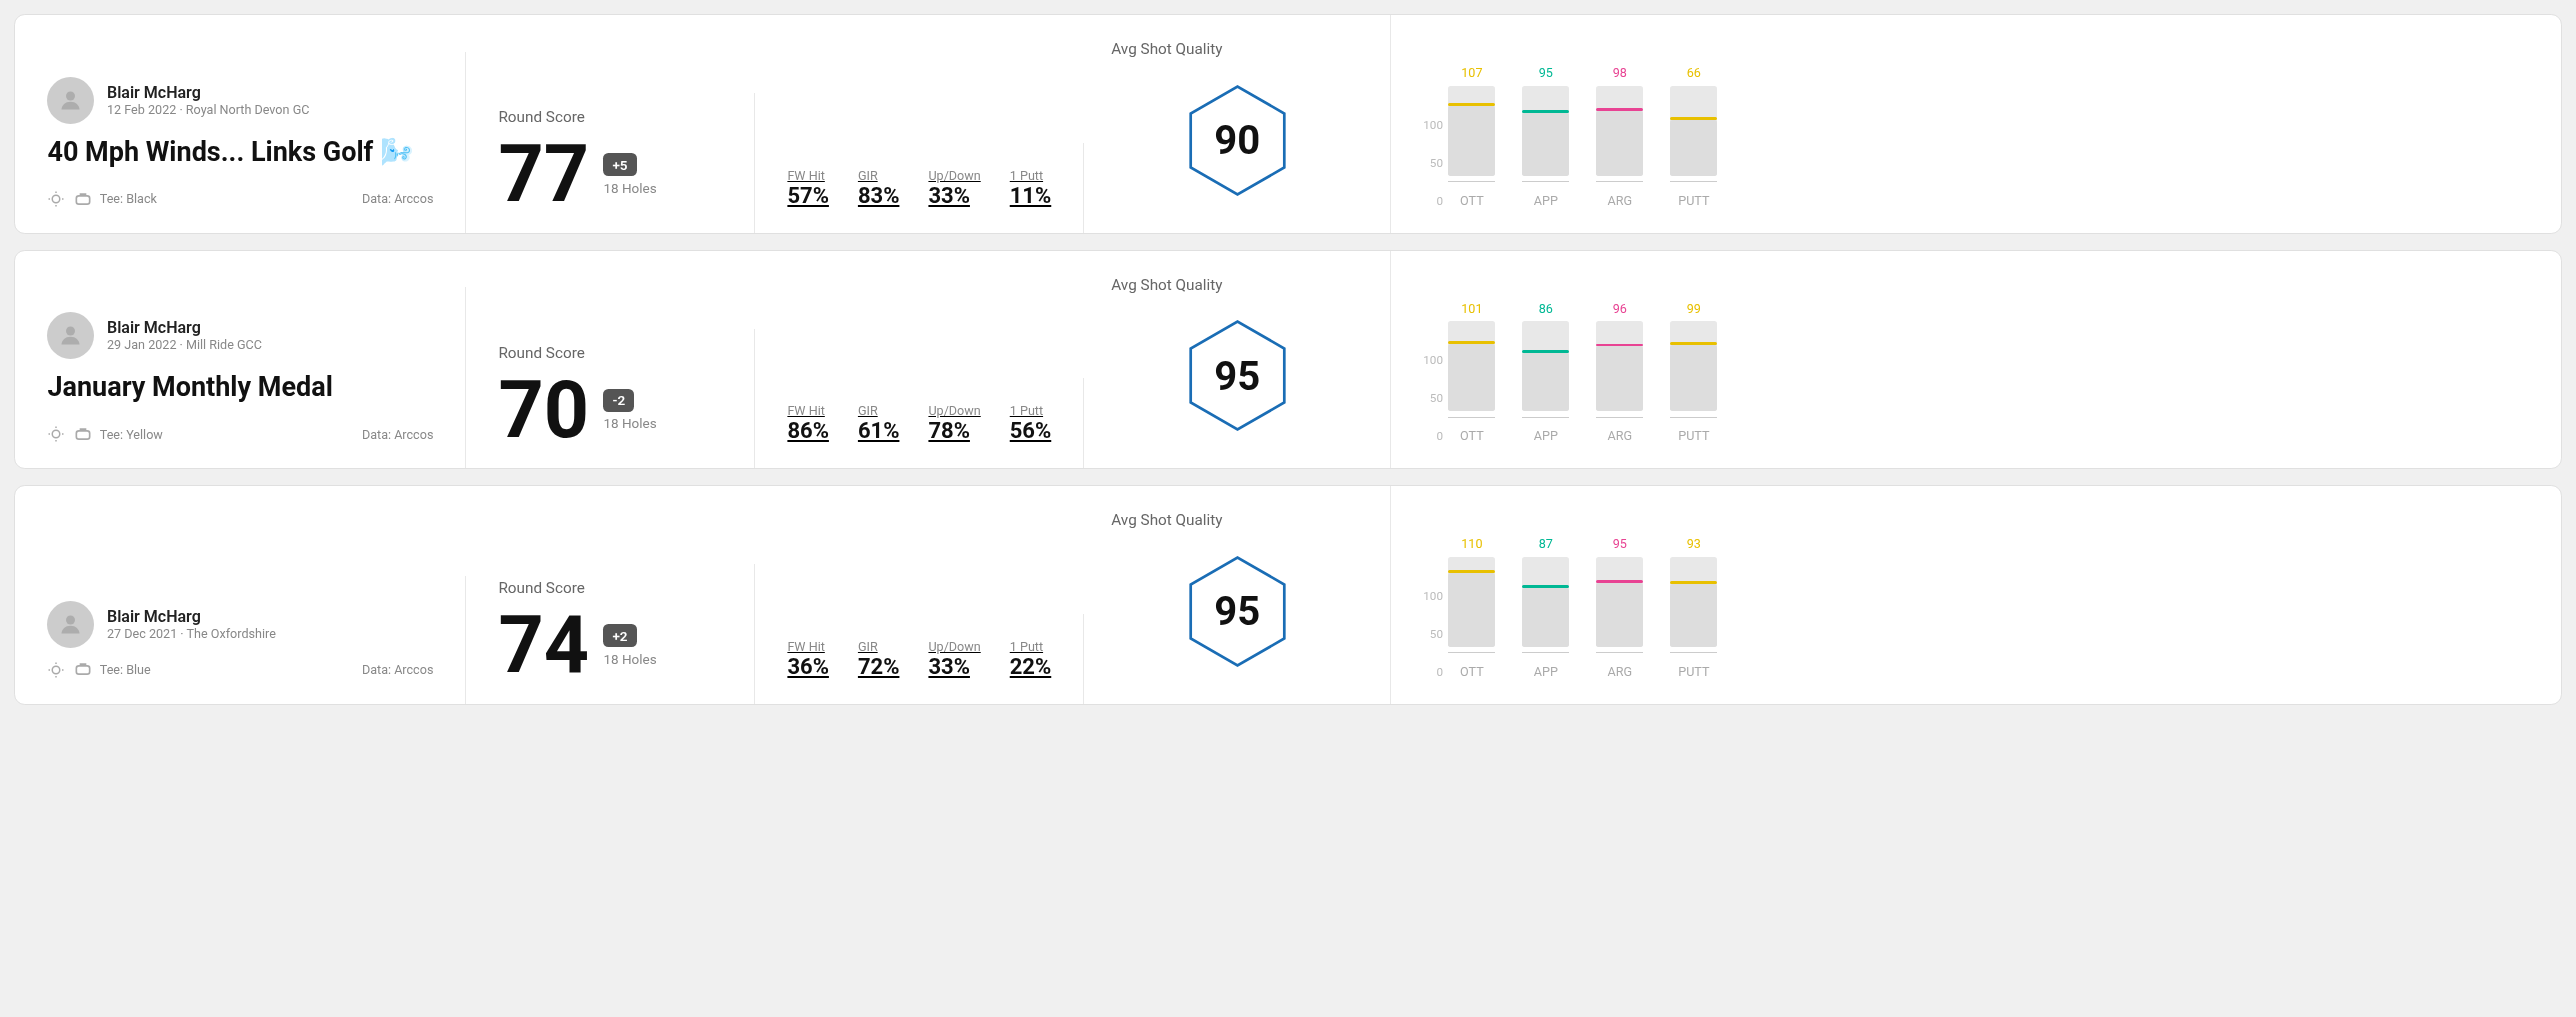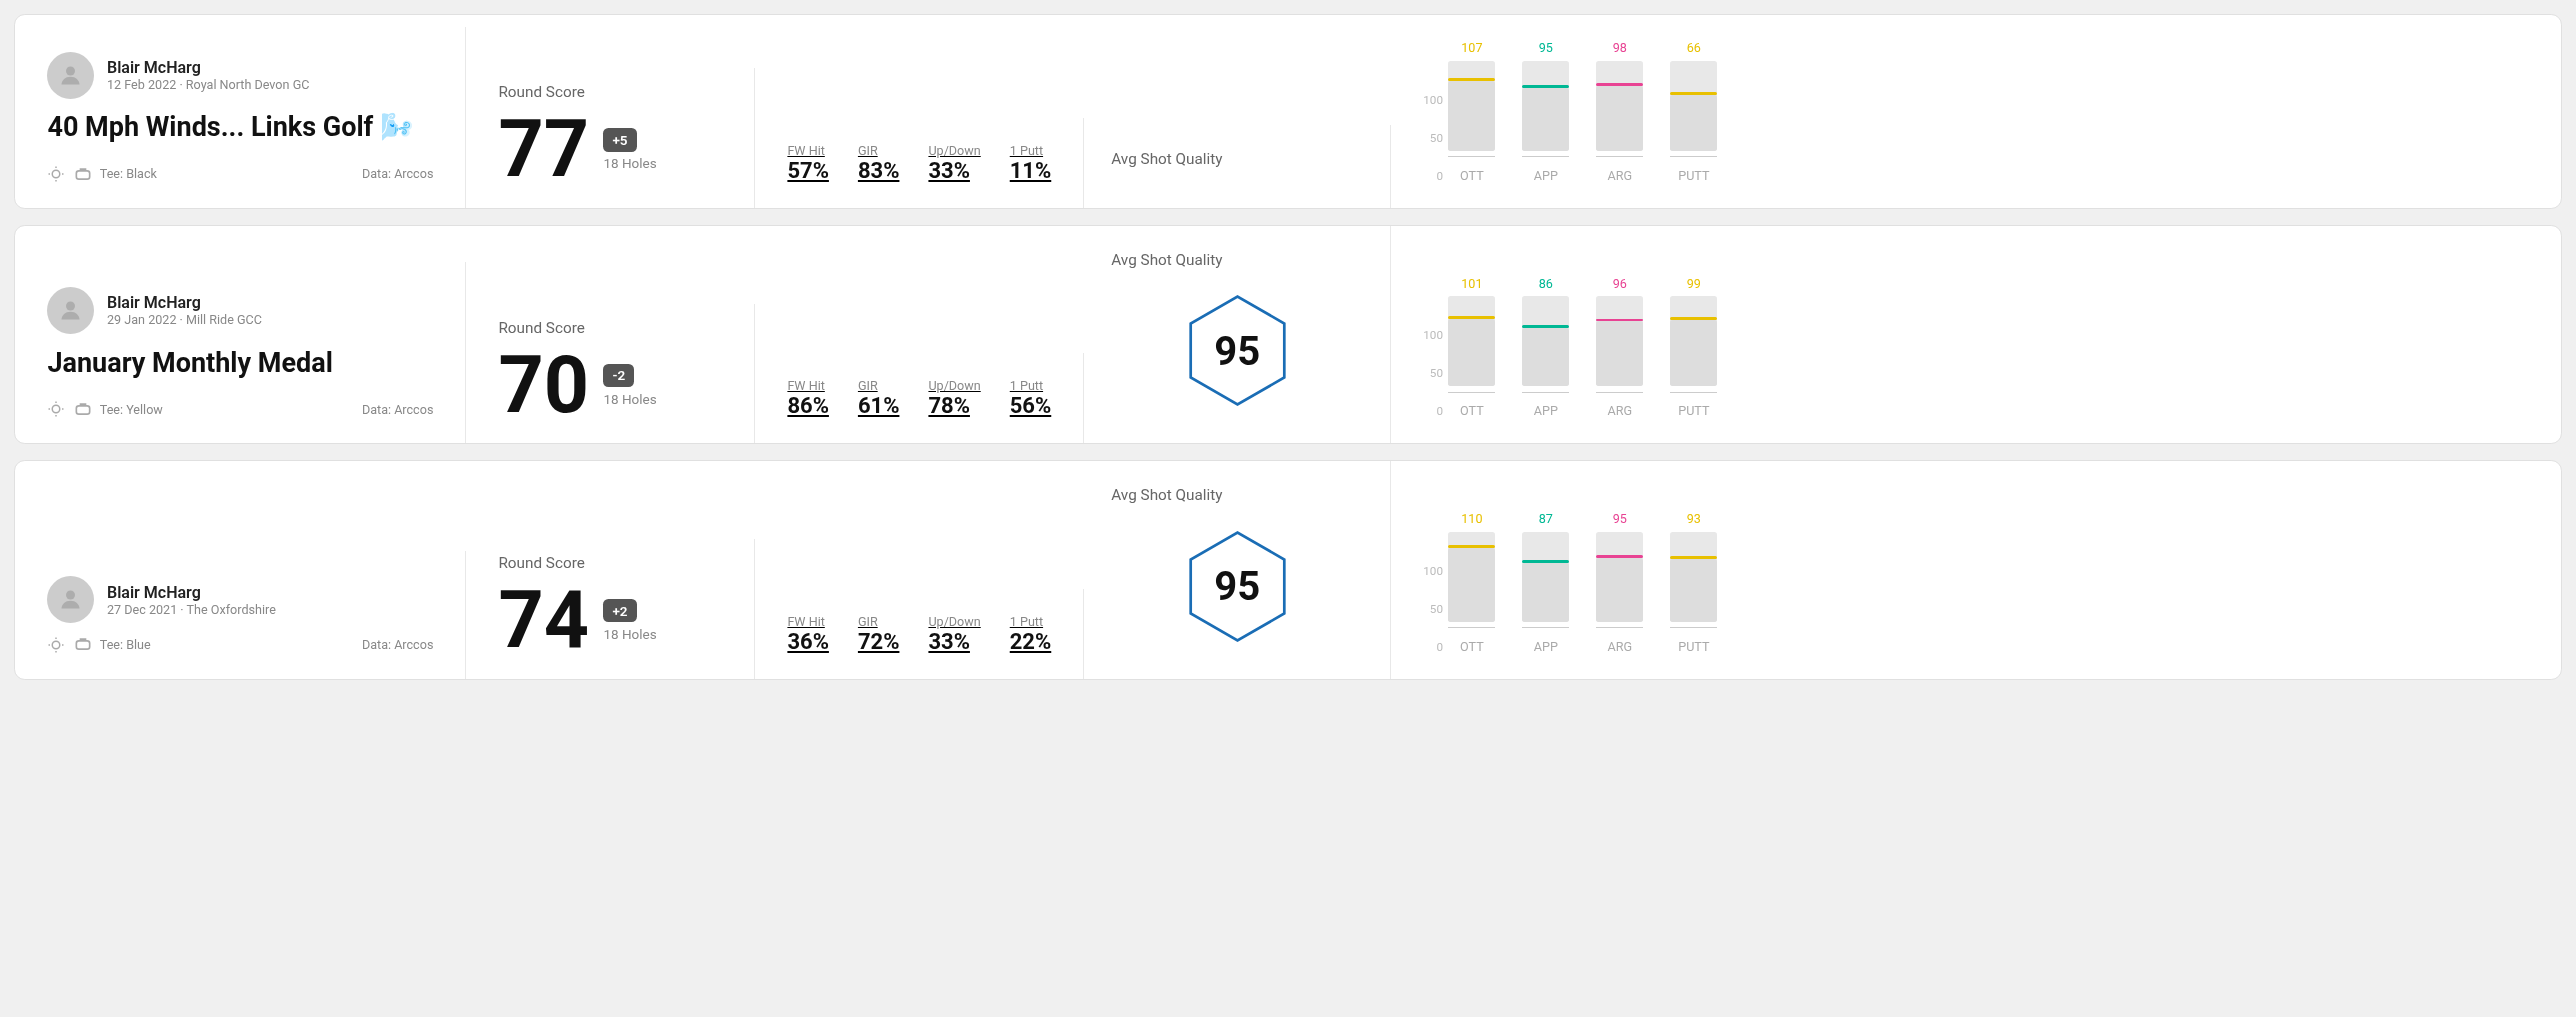--- a/index.html
+++ b/index.html
@@ -289,20 +289,26 @@
         <div class="stat-value">33%</div>
       </div>
       <div class="stat-item">
         <label>1 Putt</label>
         <div class="stat-value">11%</div>
       </div>
     </div>
   </div>
       <div class="card-quality">
     <div class="quality-label">Avg Shot Quality</div>
+    <div class="hexagon-container">
+      <svg width="117" height="135" viewBox="0 0 130 150">
+    <path d="M117.0,45.0 L117.0,105.0 L65.0,135.0 L13.0,105.0 L13.0,45.0 L65.0,15.0 Z" fill="none" stroke="#1a6db5" stroke-width="3"></path>
+  </svg>
+      <div class="hex-score">90</div>
+    </div>
   </div>
       <div class="card-chart">
         <div style="display: flex; gap: 0px; align-items: flex-end;">
           <div class="y-axis">
     <span>100</span>
     <span>50</span>
     <span>0</span>
   </div>
           <div style="display: flex; gap: 27px; align-items: flex-end; position: relative;">
             <div class="chart-col">

